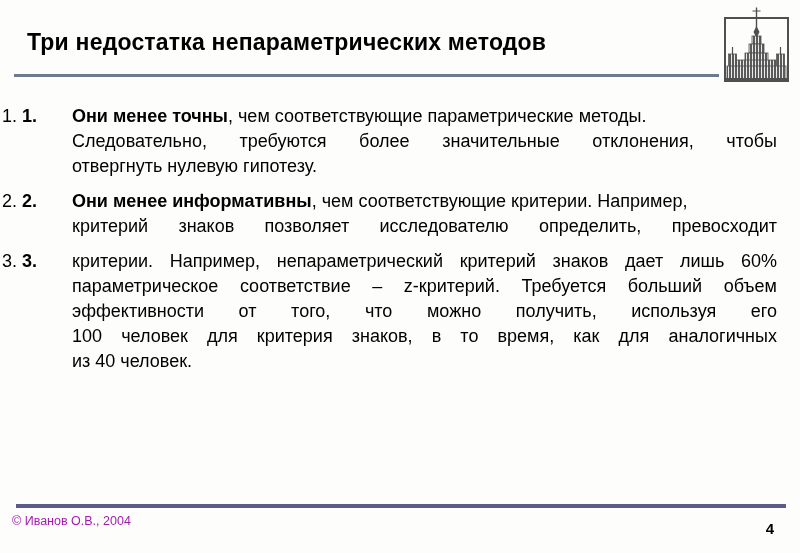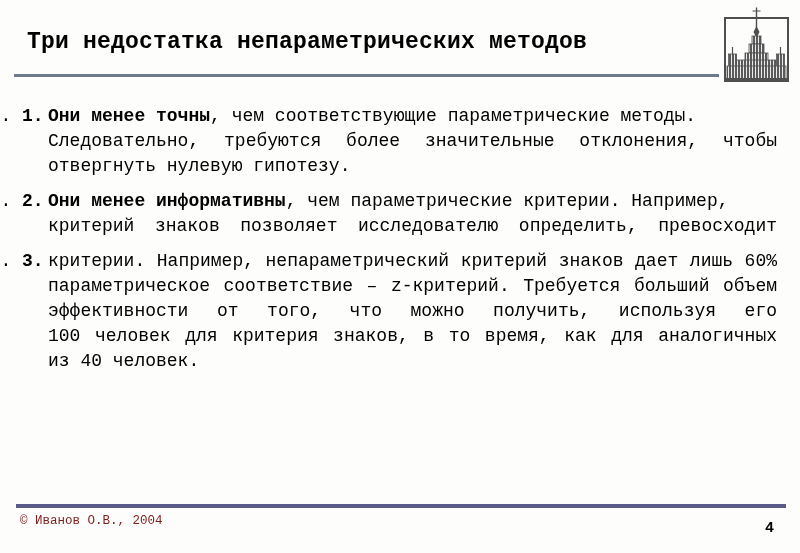--- a/index.html
+++ b/index.html
@@ -2,21 +2,21 @@
 <html><head>
 <meta charset="utf-8">
 <style>
   * { margin: 0; padding: 0; box-sizing: border-box; }
   html, body { background: #ffffff; }
   .slide {
     position: relative;
     width: 800px;
     height: 553px;
     background: #fdfdfc;
-    font-family: Liberation Mono, monospace;
+    font-family: Liberation Sans, sans-serif;
     color: #000;
     overflow: hidden;
   }
   .title {
     position: absolute;
     left: 27px;
     top: 29px;
     font-size: 23px;
     font-weight: bold;
     letter-spacing: 0.2px;
@@ -40,36 +40,36 @@
   .body {
     position: absolute;
     left: 22px;
     top: 104px;
     width: 755px;
     font-size: 18px;
     line-height: 25px;
   }
   .item { position: relative; padding-left: 26px; margin-bottom: 10px; }
   .num { position: absolute; left: 0; top: 0; font-weight: bold; }
-  .line { text-align: justify; text-align-last: justify; word-spacing: normal; }
+  .line { text-align: justify; text-align-last: justify; word-spacing: normal; margin-left: 24px; }
   .line.last { text-align-last: left; }
   .lead { font-weight: bold; }
   .footer-rule {
     position: absolute;
     left: 16px;
     top: 504px;
     width: 770px;
     height: 4px;
   }
   .copyright {
     position: absolute;
-    left: 20px;
+    left: 12px;
     top: 514px;
     font-size: 12.5px;
-    color: #7f1d1d;
+    color: #a21caf;
   }
   .page-number {
     position: absolute;
     right: 26px;
     top: 520px;
     font-size: 15px;
     font-weight: bold;
     color: #000;
   }
 </style>
@@ -121,21 +121,21 @@
       <span class="txt">
         <span class="line"><b class="lead">Они менее точны</b><span>, чем соответствующие параметрические методы.</span></span>
         <span class="line" style="display:block">Следовательно, требуются более значительные отклонения, чтобы</span>
         <span class="line last" style="display:block">отвергнуть нулевую гипотезу.</span>
       </span>
     </li>
 
     <li class="item">
       <span class="num">2.</span>
       <span class="txt">
-        <span class="line"><b class="lead">Они менее информативны</b><span>, чем параметрические критерии. Например,</span></span>
+        <span class="line"><b class="lead">Они менее информативны</b><span>, чем соответствующие критерии. Например,</span></span>
         <span class="line" style="display:block">критерий знаков позволяет исследователю определить, превосходит</span>
       </span>
     </li>
 
     <li class="item">
       <span class="num">3.</span>
       <span class="txt">
         <span class="line" style="display:block">критерии. Например, непараметрический критерий знаков дает лишь 60%</span>
         <span class="line" style="display:block">параметрическое соответствие – z-критерий. Требуется больший объем</span>
         <span class="line" style="display:block">эффективности от того, что можно получить, используя его</span>

